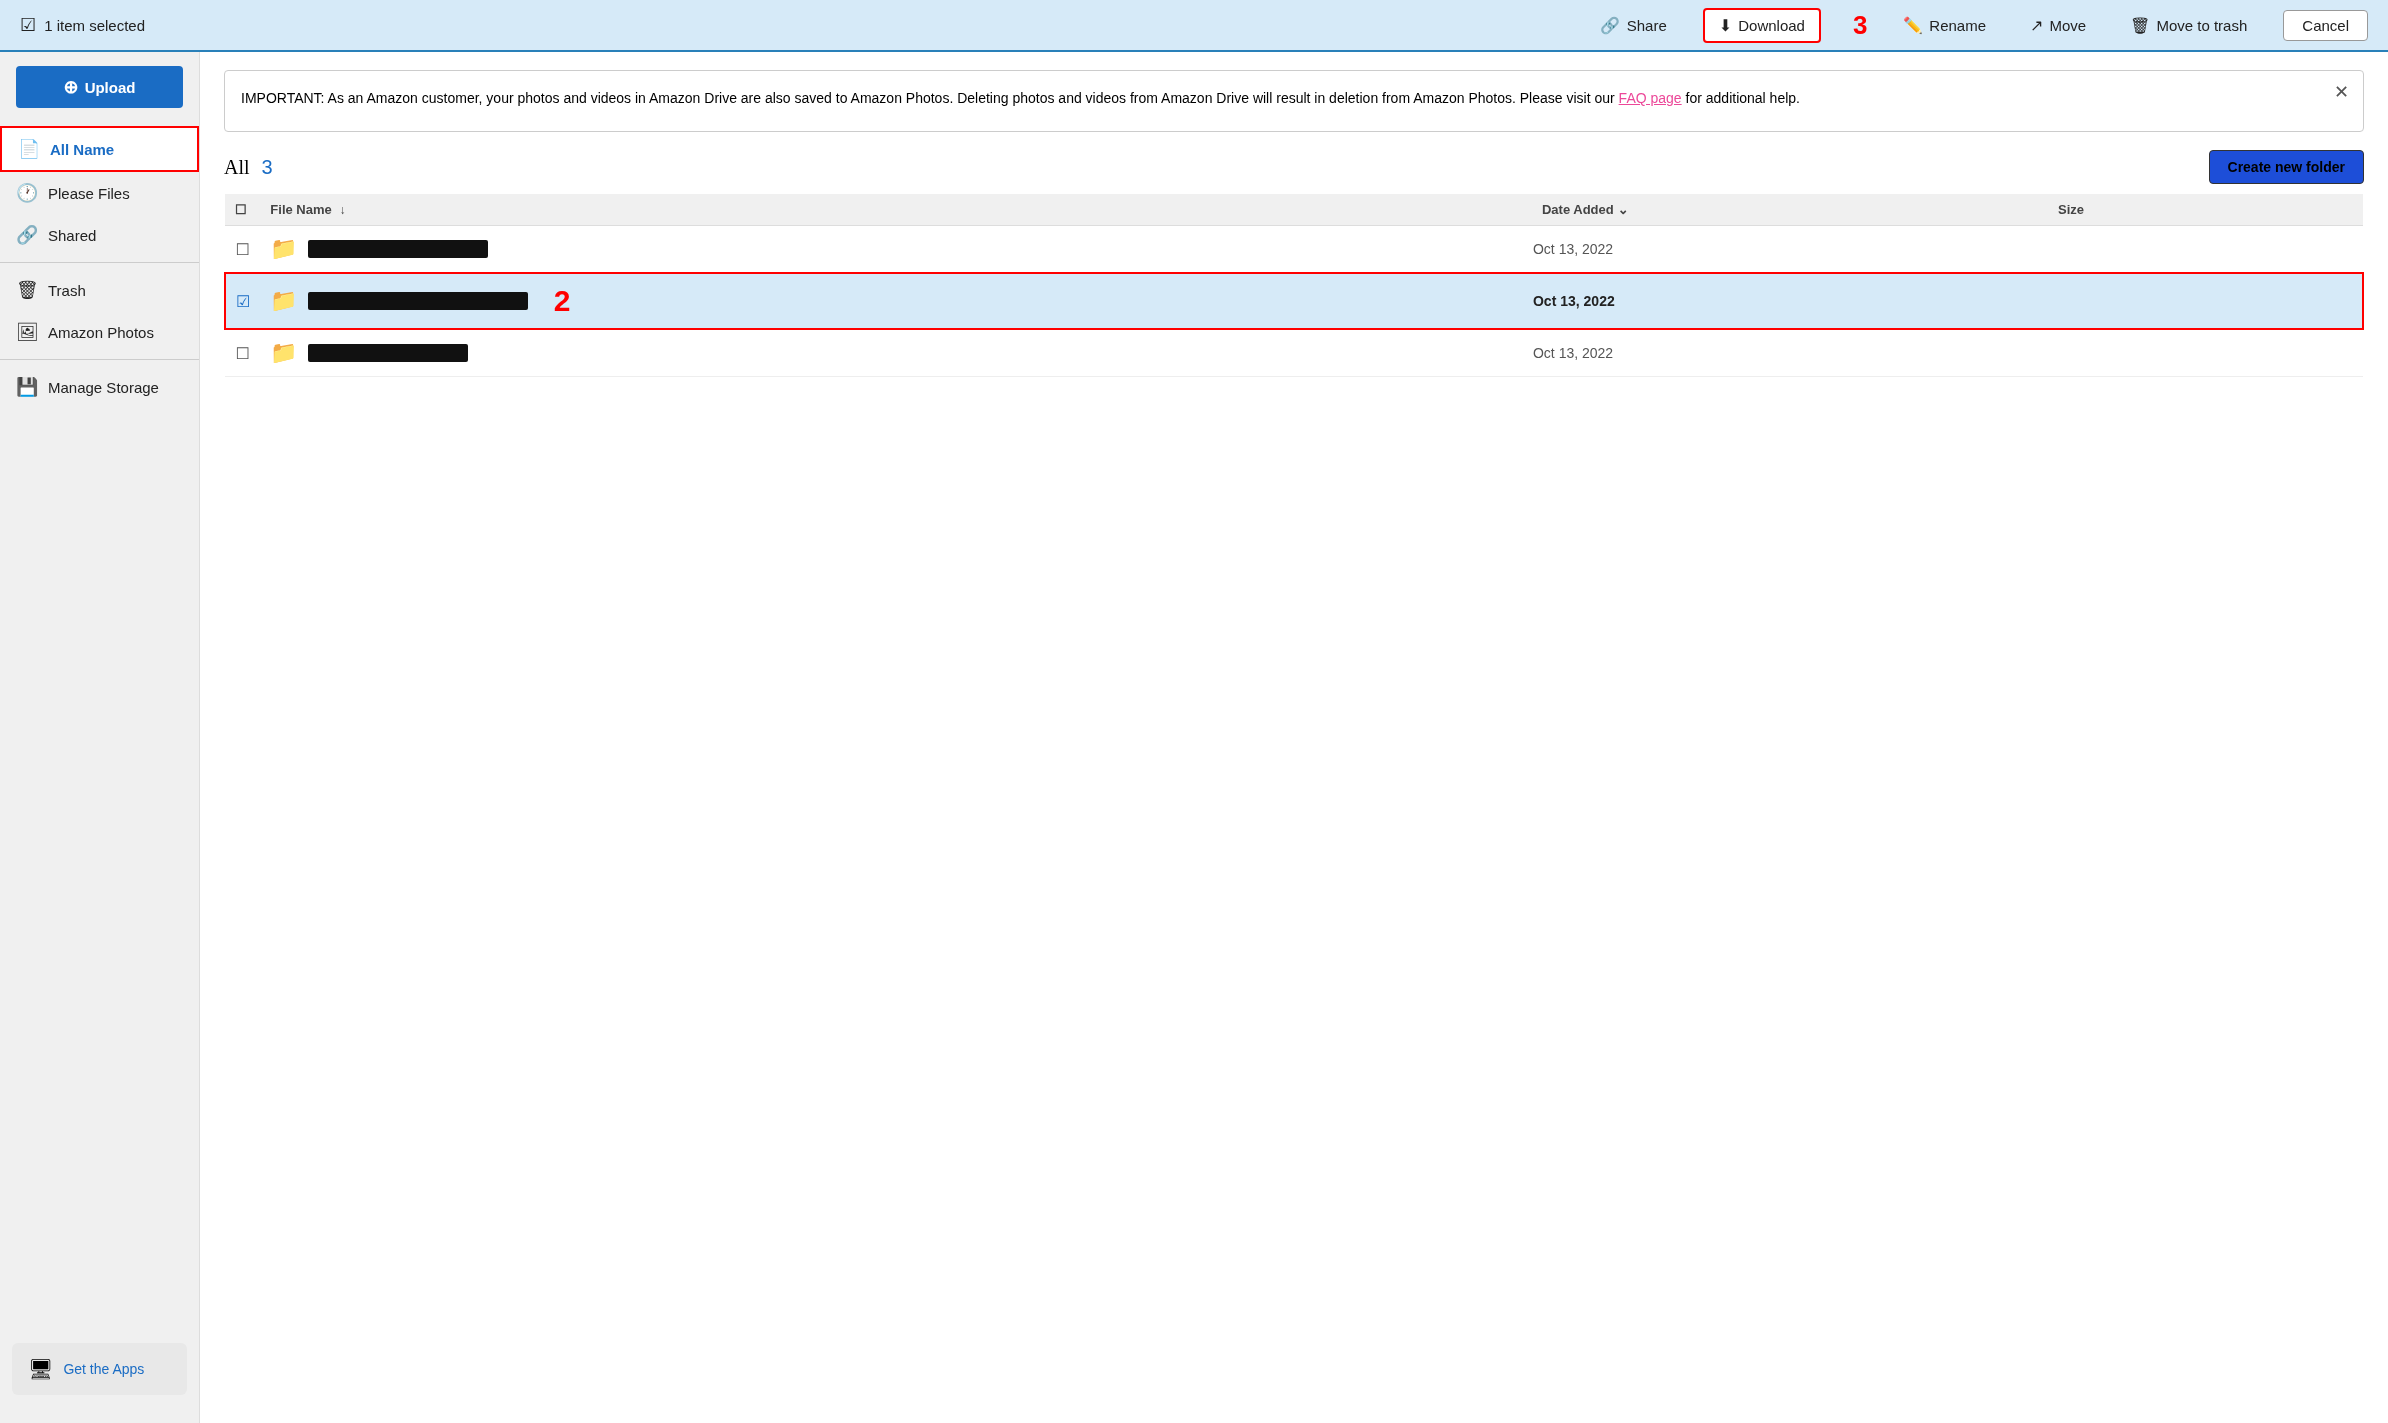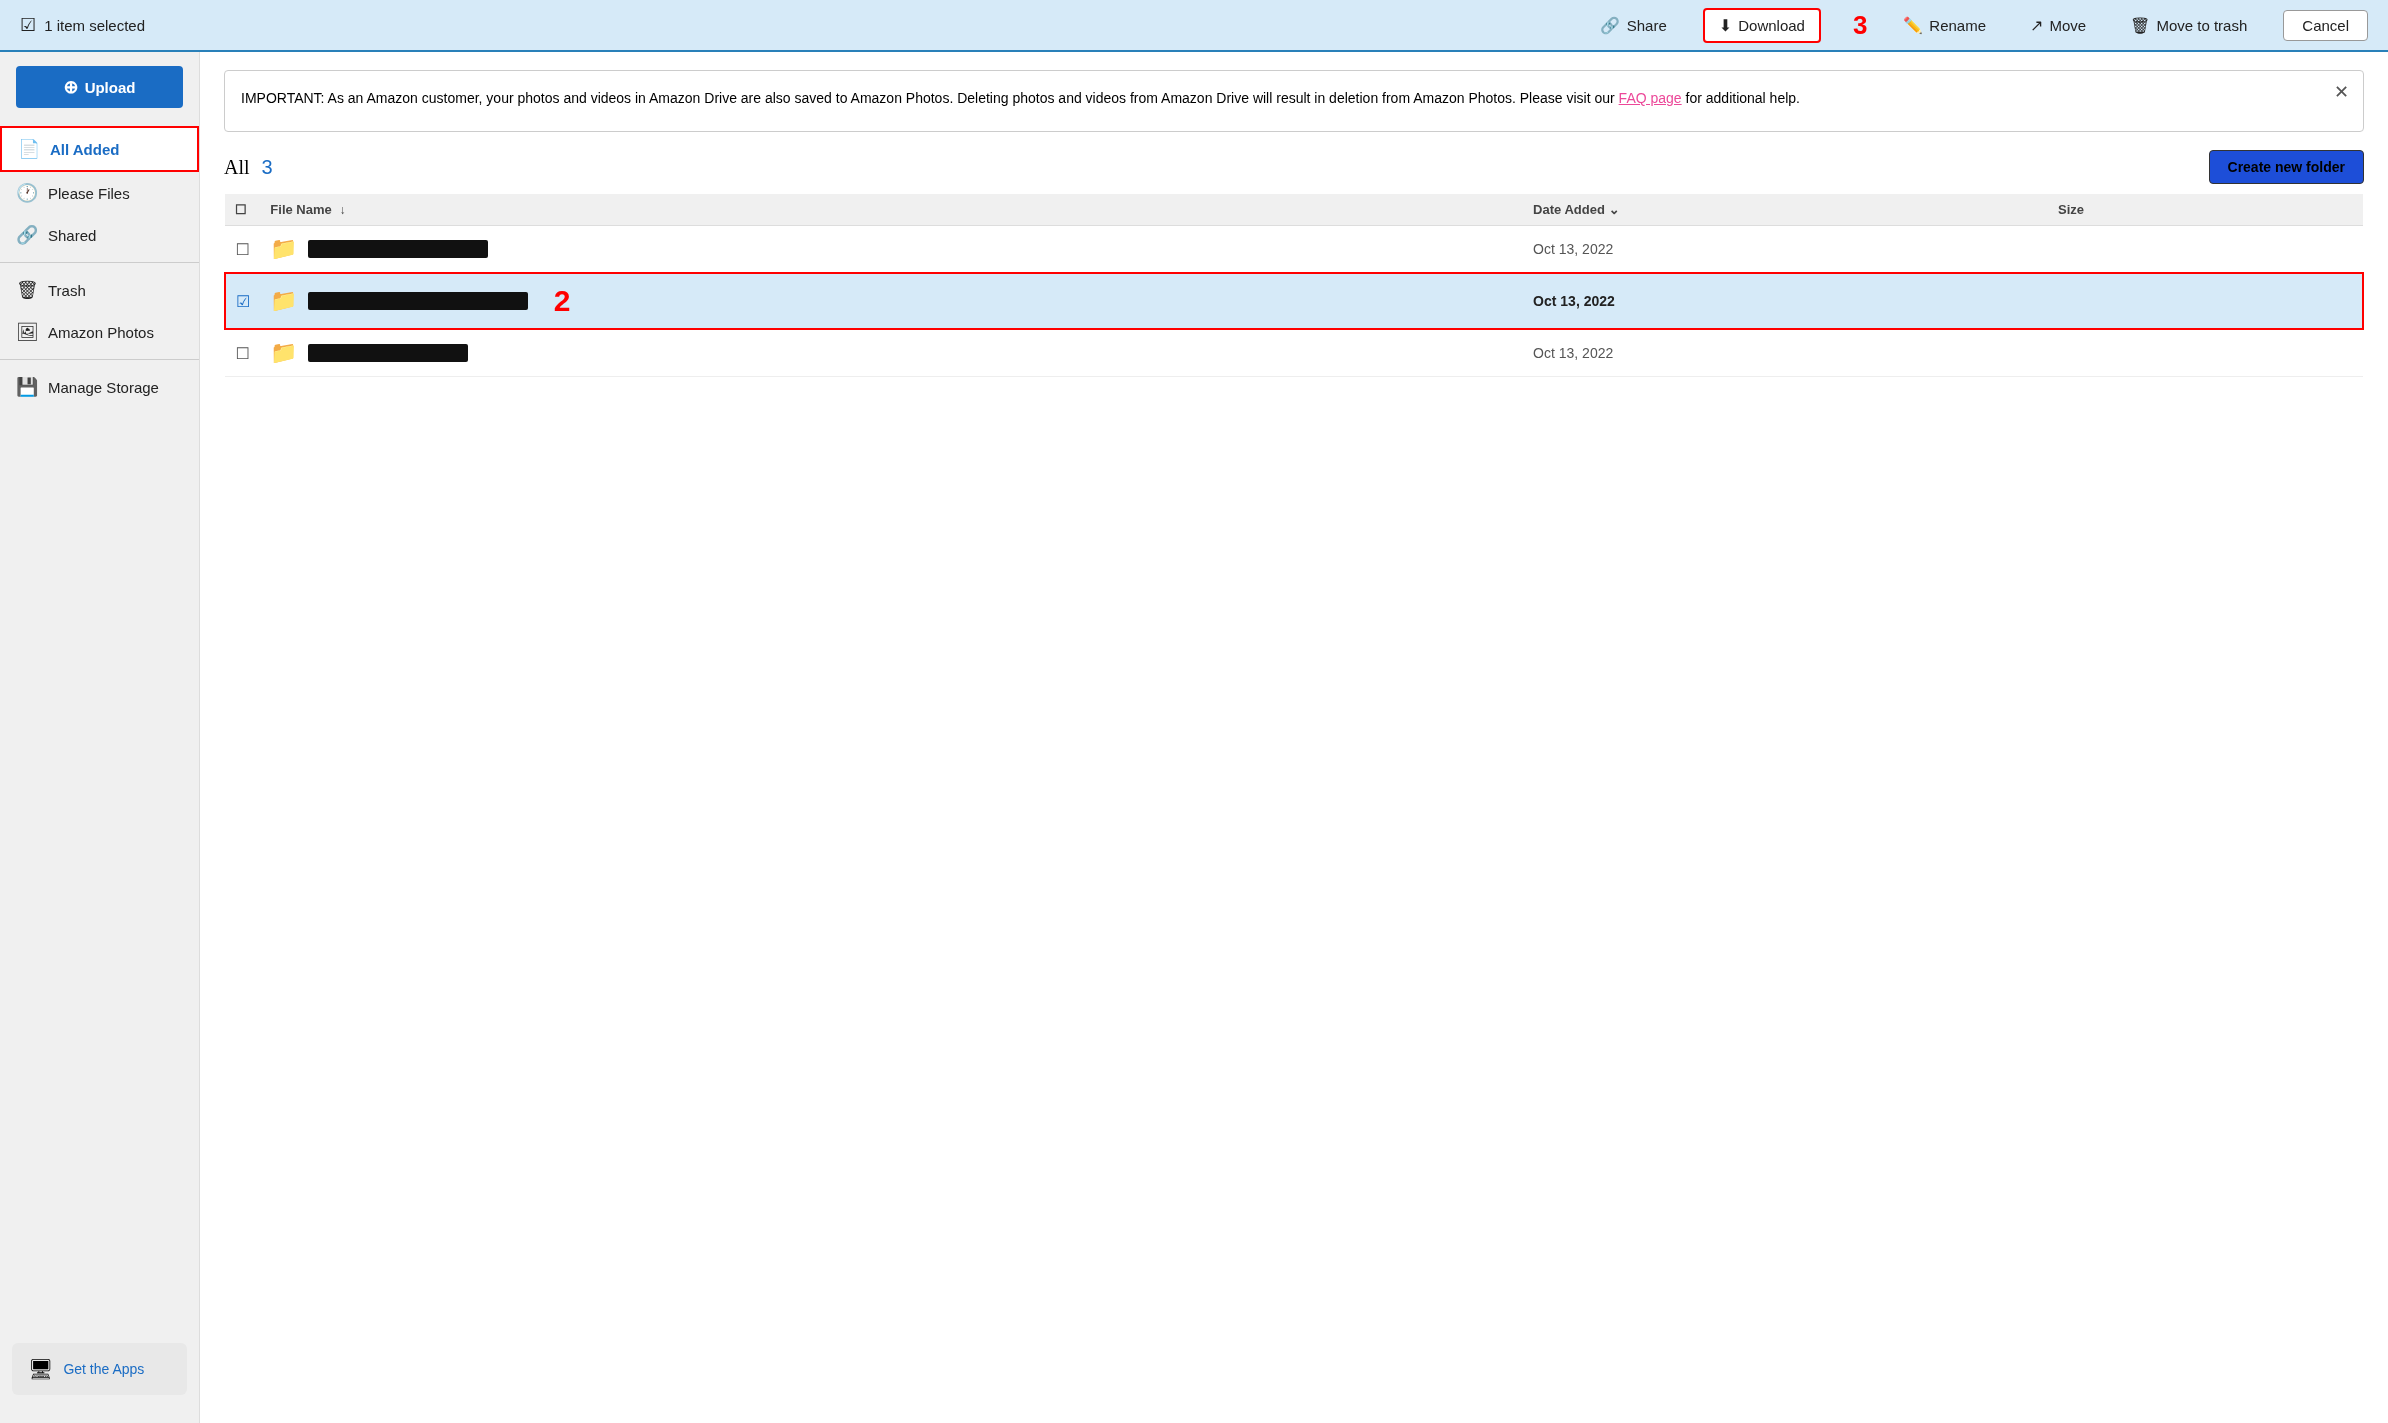--- a/index.html
+++ b/index.html
@@ -269,20 +269,21 @@
       font-weight: bold;
     }
     .sort-arrow {
       font-size: 12px;
       margin-left: 4px;
     }
     .date-sort {
       display: flex;
       align-items: center;
       gap: 4px;
+      margin-left: 9px;
     }
     .ann-2 {
       color: red;
       font-size: 30px;
       font-weight: bold;
       margin-left: 16px;
       pointer-events: none;
     }
   </style>
 </head>
@@ -324,21 +325,21 @@
 <div class="layout">
 
   <div class="sidebar">
     <button class="upload-btn">
       <span style="font-size:18px;">⊕</span>
       <span>Upload</span>
     </button>
 
     <div class="sidebar-item active" style="position:relative;">
       <span class="s-icon">📄</span>
-      <span>All Added</span>
+      <span>All Name</span>
     </div>
 
     <div class="sidebar-item">
       <span class="s-icon">🕐</span>
       <span>Please Files</span>
     </div>
 
     <div class="sidebar-item">
       <span class="s-icon">🔗</span>
       <span>Shared</span>

